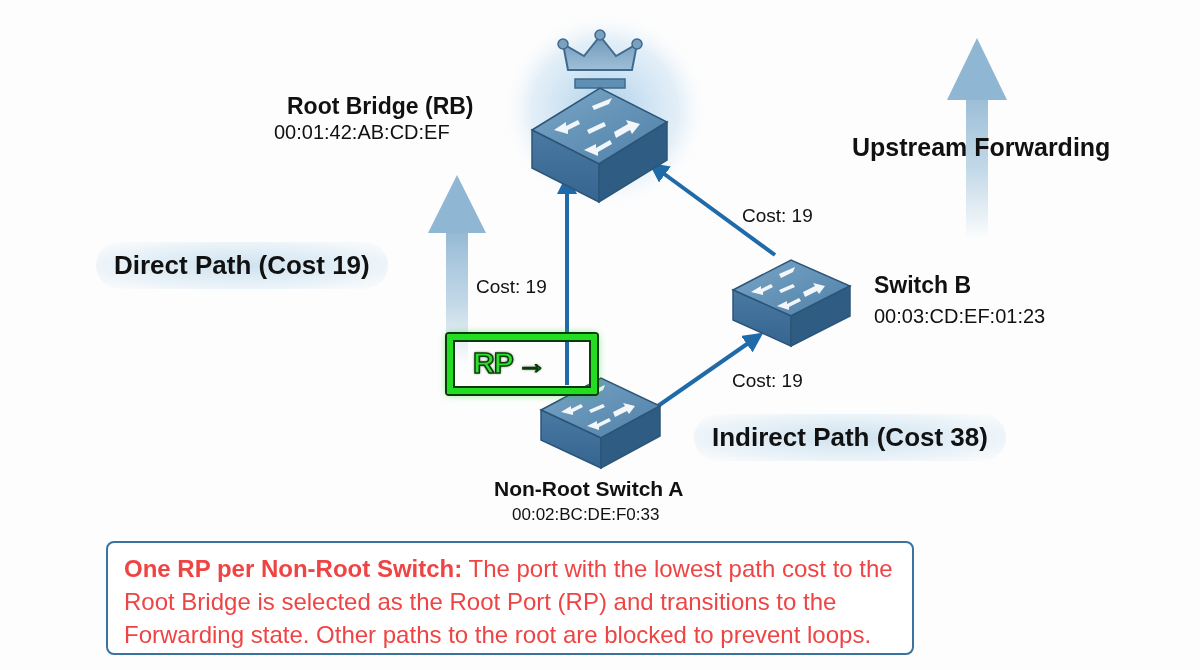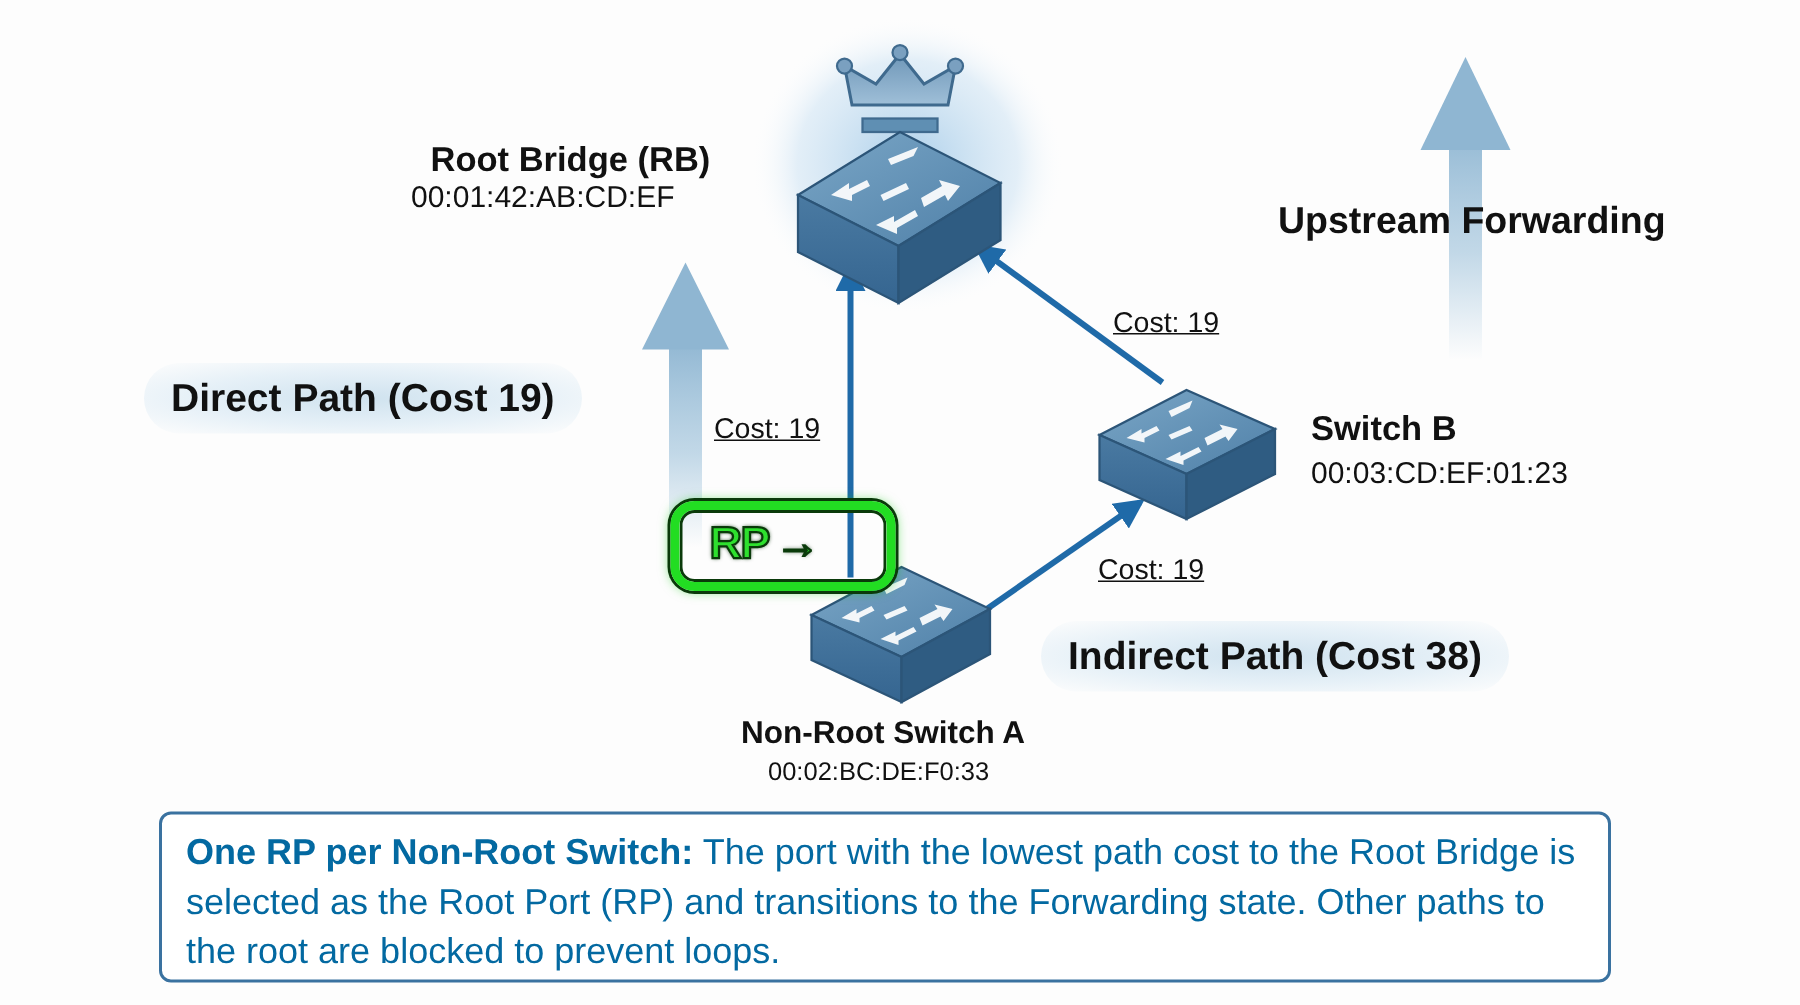--- a/index.html
+++ b/index.html
@@ -6,44 +6,44 @@
   body {
     width: 1200px; height: 670px; overflow: hidden; position: relative;
     background: #fdfdfd;
     font-family: "Liberation Sans", sans-serif;
     color: #111;
   }
   #diagram { position: absolute; left: 0; top: 0; width: 1200px; height: 670px; }
   .lbl { position: absolute; white-space: nowrap; }
   .node-title { font-weight: bold; font-size: 23px; color: #111; }
   .node-mac { font-size: 20px; color: #111; }
-  .cost { font-size: 19px; color: #111; text-decoration: underline; }
+  .cost { font-size: 19px; color: #111; }
   .path-label {
     font-weight: bold; font-size: 26px; color: #111;
     padding: 8px 18px; border-radius: 30px;
     background: radial-gradient(ellipse at center, rgba(205,225,238,0.95) 0%, rgba(220,235,245,0.7) 55%, rgba(253,253,253,0) 100%);
   }
   .upstream { font-weight: bold; font-size: 25px; text-align: center; line-height: 32px; }
   .rp-box {
     position: absolute; left: 447px; top: 334px; width: 150px; height: 60px;
-    box-sizing: border-box; border: 6px solid #22dd22; border-radius: 16px;
+    box-sizing: border-box; border: 6px solid #22dd22; border-radius: 2px;
     box-shadow: 0 0 0 2px #0a3a0a, inset 0 0 0 2px #0a3a0a, 0 0 8px rgba(0,200,0,0.6);
   }
   .rp-text {
     position: absolute; left: 20px; top: 6px;
     font-weight: bold; font-size: 30px; color: #2ee02e;
     -webkit-text-stroke: 1.5px #0a3a0a;
     text-shadow: 0 0 3px #073007;
     letter-spacing: -1px;
   }
   .info-box {
-    position: absolute; left: 106px; top: 541px; width: 968px; height: 114px;
+    position: absolute; left: 106px; top: 541px; width: 808px; height: 114px;
     box-sizing: border-box; border: 2.5px solid #3a72a0; border-radius: 8px;
     background: #fff; padding: 9px 16px 13px 16px;
-    font-size: 24px; line-height: 33px; color: #0369a1;
+    font-size: 24px; line-height: 33px; color: #ef4444;
   }
   .info-box b { font-weight: bold; }
 </style>
 </head>
 <body>
 
 <svg id="diagram" viewBox="0 0 1200 670" xmlns="http://www.w3.org/2000/svg">
   <defs>
     <linearGradient id="upGrad" x1="0" y1="1" x2="0" y2="0">
       <stop offset="0" stop-color="#a8c8de" stop-opacity="0"></stop>

